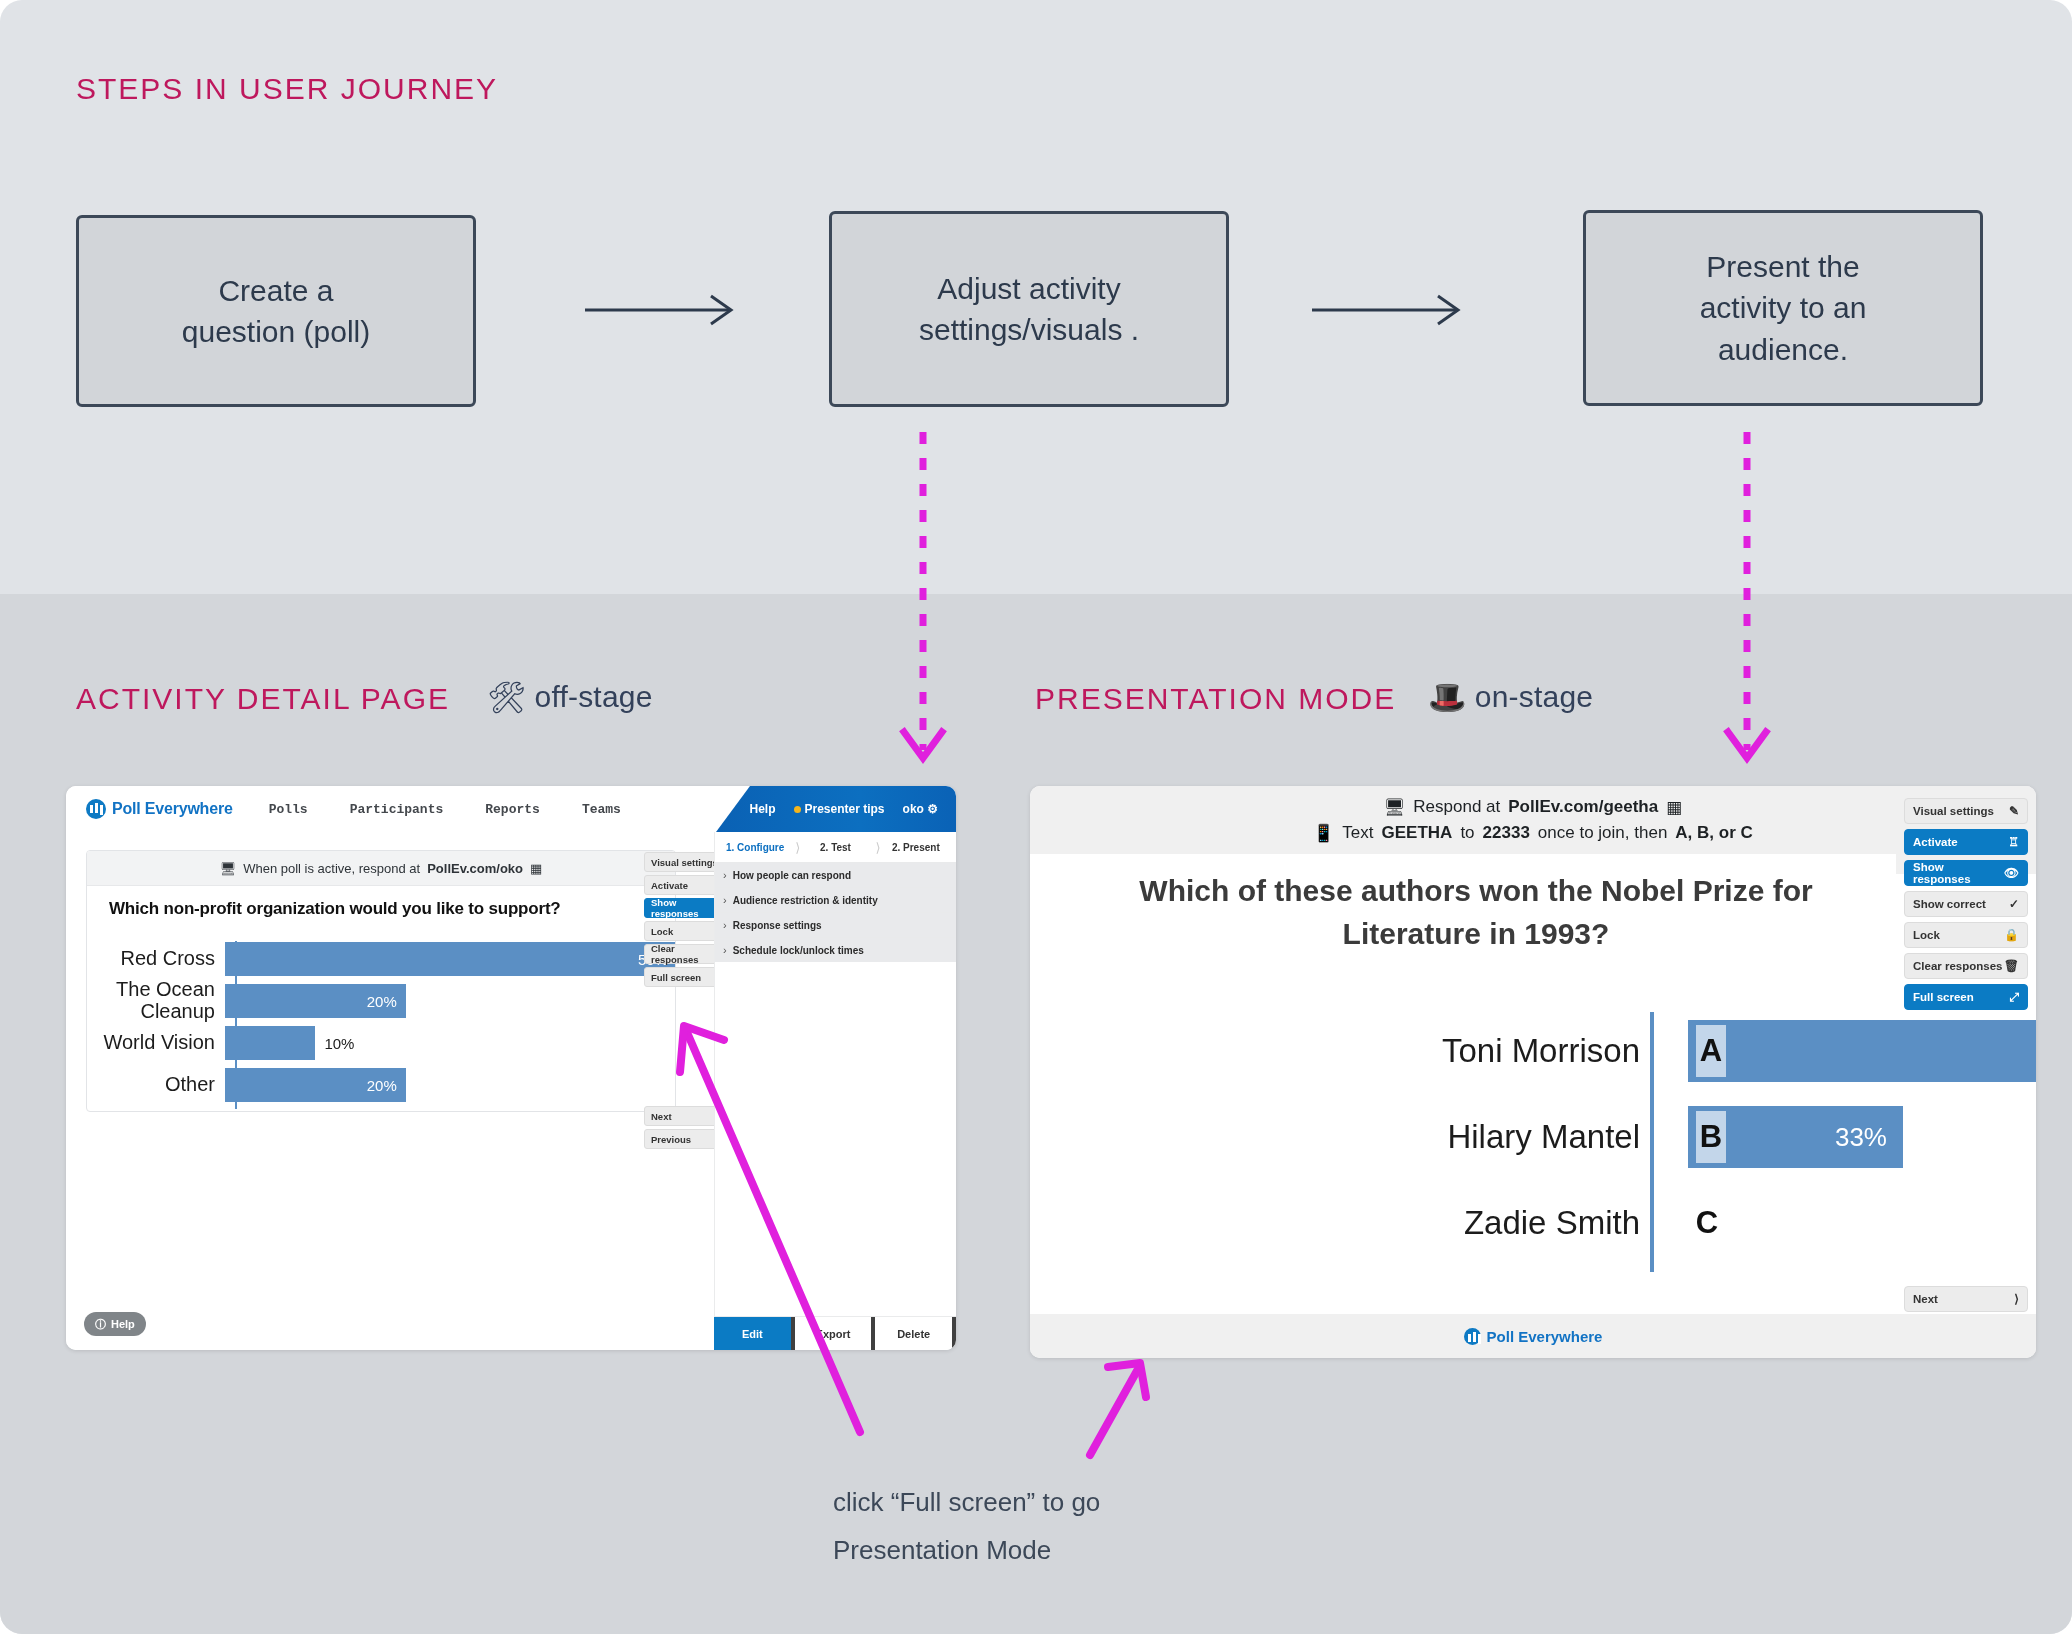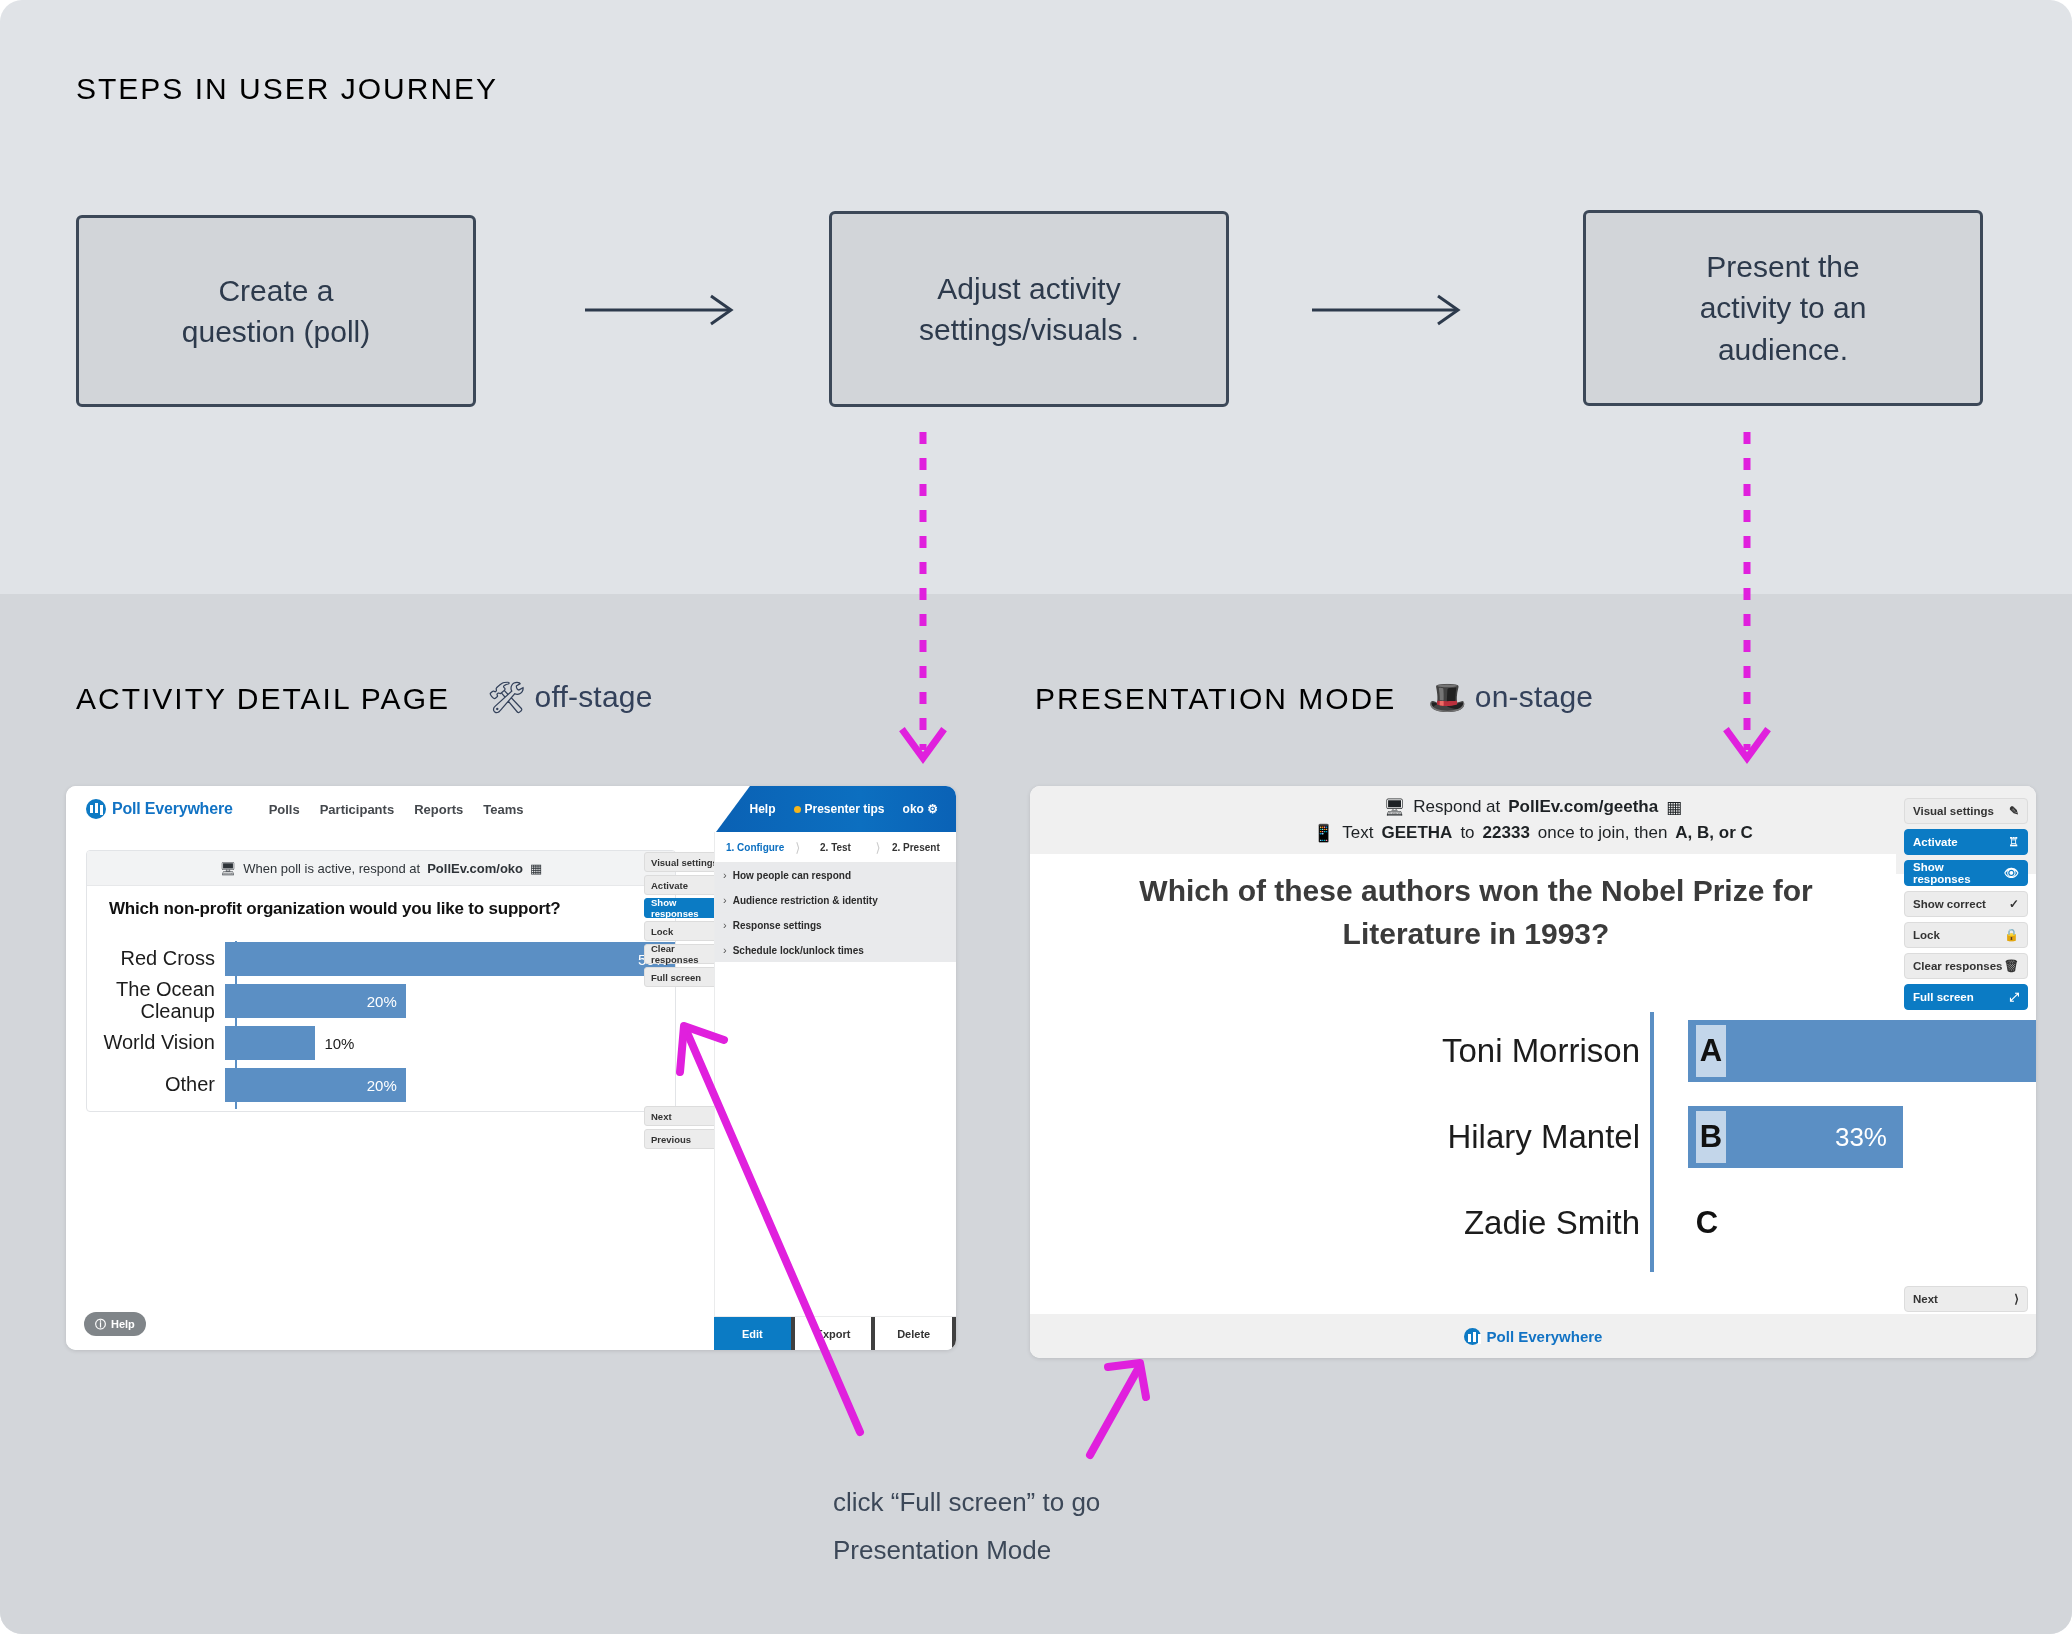--- a/index.html
+++ b/index.html
@@ -20,21 +20,21 @@
     position: absolute; left: 0; top: 594px; width: 2072px; height: 1040px;
     background: #d3d6da;
   }
 
   
   .sec-title {
     position: absolute;
     font-family: "Liberation Sans", sans-serif;
     font-size: 30px;
     letter-spacing: 2.0px;
-    color: #000000;
+    color: #be185d;
     font-weight: 400;
     white-space: nowrap;
   }
   #title-journey { left: 76px; top: 72px; }
   #title-activity { left: 76px; top: 682px; }
   #title-presentation { left: 1035px; top: 682px; }
 
   .sec-sub {
     position: absolute;
     font-size: 30px;
@@ -100,21 +100,21 @@
   
   #l-nav { position:absolute; left:0; top:0; width:890px; height:46px; background:#fff; display:flex; align-items:center; }
   #l-logo { display:flex; align-items:center; gap:6px; margin-left:20px; }
   .pe-mark {
     width:20px; height:20px; border-radius:50%; background:#0e7ac4;
     position:relative; flex:none;
   }
   .pe-mark::before{content:"";position:absolute;left:4px;top:6px;width:3px;height:8px;background:#fff;}
   .pe-mark::after{content:"";position:absolute;left:9px;top:4px;width:3px;height:10px;background:#fff;box-shadow:5px 2px 0 0 #fff;}
   #l-logo-text { color:#1273c4; font-weight:bold; font-size:16px; letter-spacing:-.2px; }
-  #l-nav-links { display:flex; gap:20px; margin-left:36px; font-size:13px; color:#44484d; font-weight:600; }
+  #l-nav-links { display:flex; gap:42px; margin-left:36px; font-size:13px; color:#44484d; font-weight:600;font-family:Liberation Mono, monospace; }
   #l-nav-right {
     position:absolute; right:0; top:0; height:46px; width:240px;
     background:linear-gradient(90deg,#0a61b4 0%,#0c6fc0 60%,#0a62b6 100%);
     clip-path: polygon(34px 0, 100% 0, 100% 100%, 0 100%);
     display:flex; align-items:center; justify-content:flex-end; gap:18px;
     padding-right:18px; color:#fff; font-size:12px; font-weight:bold;
   }
   .dot-amber { width:7px; height:7px; border-radius:50%; background:#f5b51c; display:inline-block; margin-right:4px;}
   
   #l-body { position:absolute; left:0; top:46px; width:890px; height:518px; background:#fff; }

